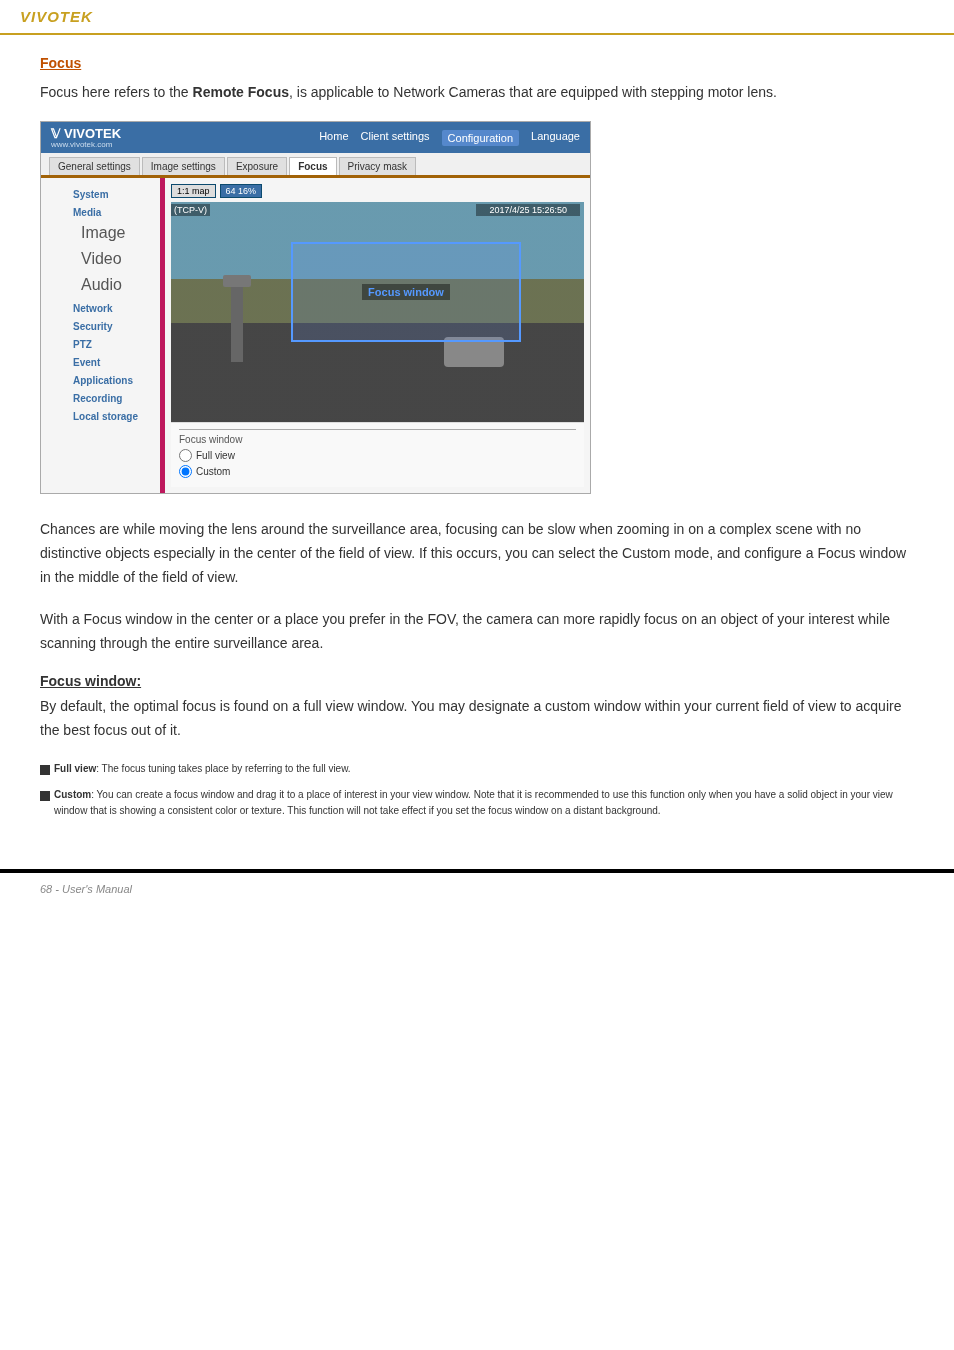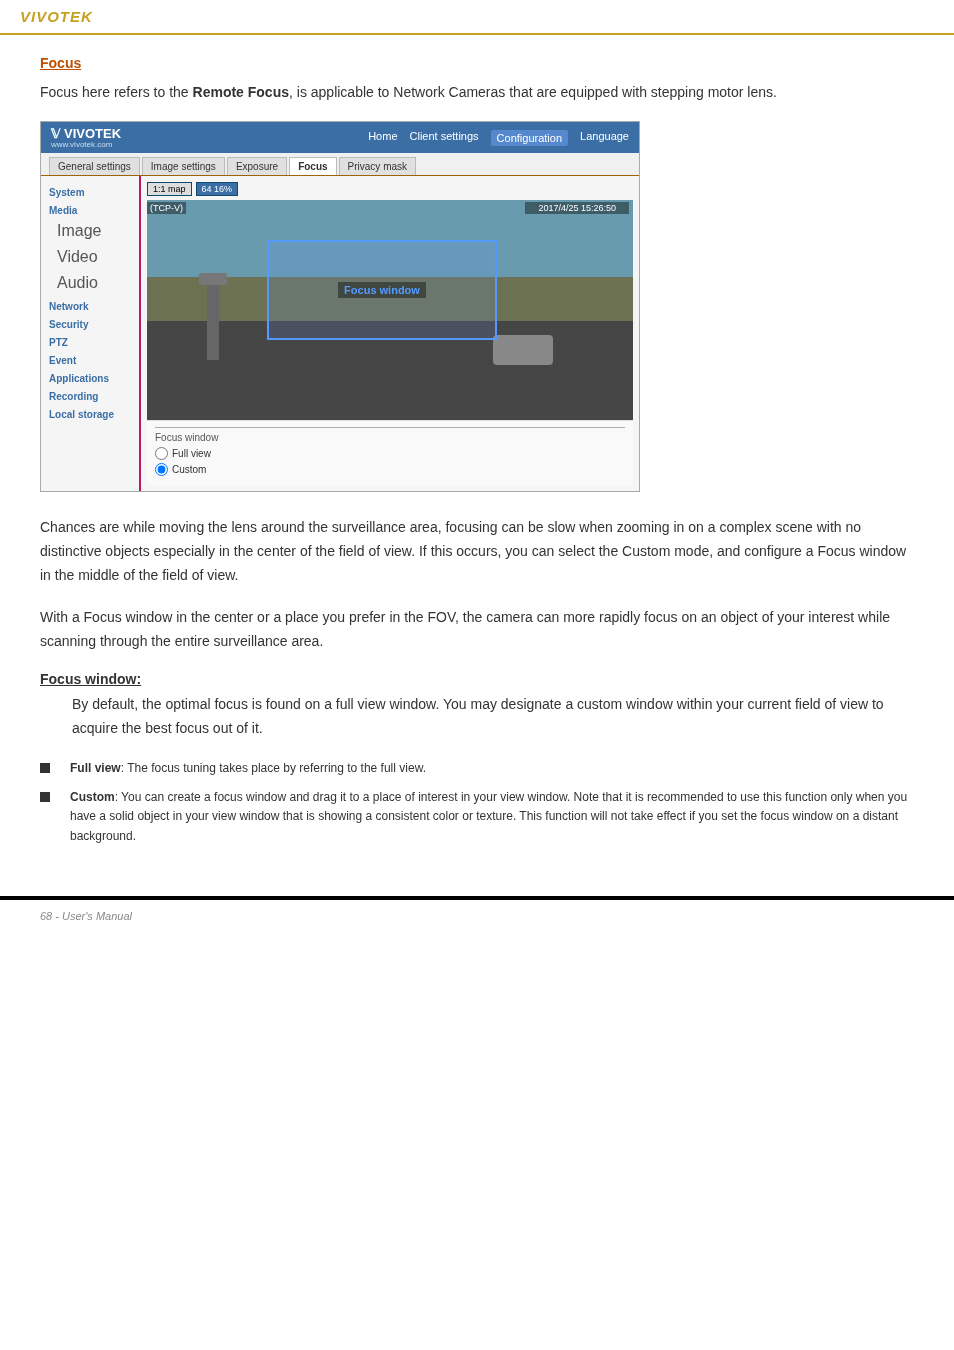--- a/index.html
+++ b/index.html
@@ -43,21 +43,21 @@
     .intro-text {
       font-size: 14px;
       line-height: 1.6;
       margin-bottom: 18px;
     }
 
     
     .ui-mockup {
       border: 1px solid #aaa;
       background: #8b5cf6;
-      width: 600px;
+      width: 551px;
       margin-bottom: 24px;
       font-size: 11px;
     }
 
     .ui-topbar {
       background: #3a6ea5;
       color: #fff;
       display: flex;
       align-items: center;
       padding: 4px 10px;
@@ -100,21 +100,21 @@
       font-weight: bold;
       color: #555;
       border-bottom: 1px solid #ccc;
     }
 
     .ui-tabs {
       background: #f0f0f0;
       display: flex;
       gap: 2px;
       padding: 4px 8px 0 8px;
-      border-bottom: 1px solid #a16207;
+      border-bottom: 3px solid #a16207;
     }
 
     .ui-tab {
       background: #e0e0e0;
       border: 1px solid #bbb;
       border-bottom: none;
       padding: 3px 8px;
       font-size: 10px;
       cursor: pointer;
       color: #333;
@@ -126,23 +126,24 @@
     }
 
     .ui-body {
       display: flex;
       background: #f5f5f5;
     }
 
     .ui-sidebar {
       width: 100px;
       background: #f5f5f5;
-      border-right: 2px solid #be185d;
+      border-right: 5px solid #be185d;
       padding: 6px 0;
       font-size: 10px;
+      margin-left: 24px;
     }
 
     .ui-sidebar-item {
       padding: 4px 8px;
       cursor: pointer;
       color: #333;
     }
 
     .ui-sidebar-item.header {
       color: #3a6ea5;
@@ -297,23 +298,23 @@
 
     .subsection-title {
       font-weight: bold;
       text-decoration: underline;
       margin-bottom: 6px;
       font-size: 14px;
     }
 
     .bullet-item {
       display: flex;
-      gap: 20px;
+      gap: 4px;
       margin-bottom: 10px;
-      font-size: 12px;
+      font-size: 10px;
       line-height: 1.6;
     }
 
     .bullet-square {
       display: inline-block;
       width: 10px;
       height: 10px;
       background: #333;
       flex-shrink: 0;
       margin-top: 4px;
@@ -425,21 +426,21 @@
           </div>
         </div>
       </div>
     </div>
   </div>
 
   <p class="body-text">Chances are while moving the lens around the surveillance area, focusing can be slow when zooming in on a complex scene with no distinctive objects especially in the center of the field of view. If this occurs, you can select the Custom mode, and configure a Focus window in the middle of the field of view.</p>
   <p class="body-text">With a Focus window in the center or a place you prefer in the FOV, the camera can more rapidly focus on an object of your interest while scanning through the entire surveillance area.</p>
 
   <div class="subsection-title">Focus window:</div>
-  <p class="body-text" style="margin-left: 32px;">By default, the optimal focus is found on a full view window. You may designate a custom window within your current field of view to acquire the best focus out of it.</p>
+  <p class="body-text" style="margin-left: 0;">By default, the optimal focus is found on a full view window. You may designate a custom window within your current field of view to acquire the best focus out of it.</p>
 
   <div class="bullet-item">
     <span class="bullet-square"></span>
     <div class="bullet-content">
       <b>Full view</b><span>: The focus tuning takes place by referring to the full view.</span>
     </div>
   </div>
 
   <div class="bullet-item">
     <span class="bullet-square"></span>

